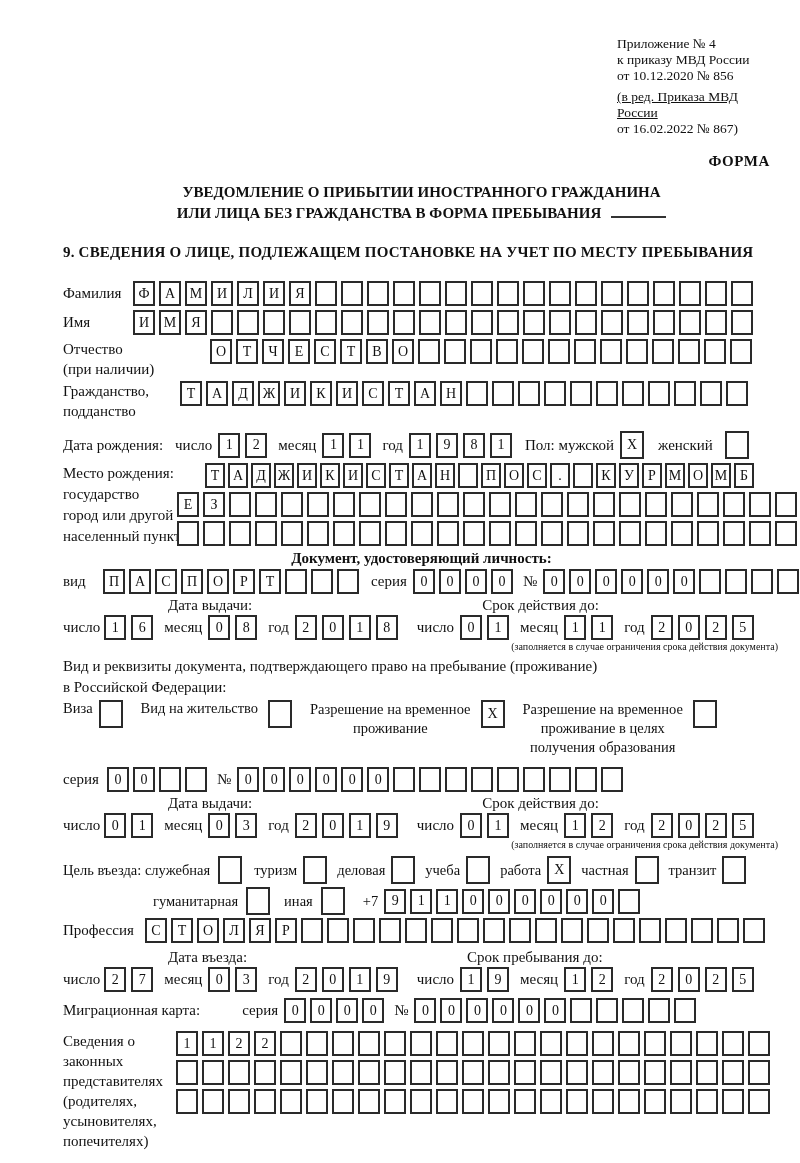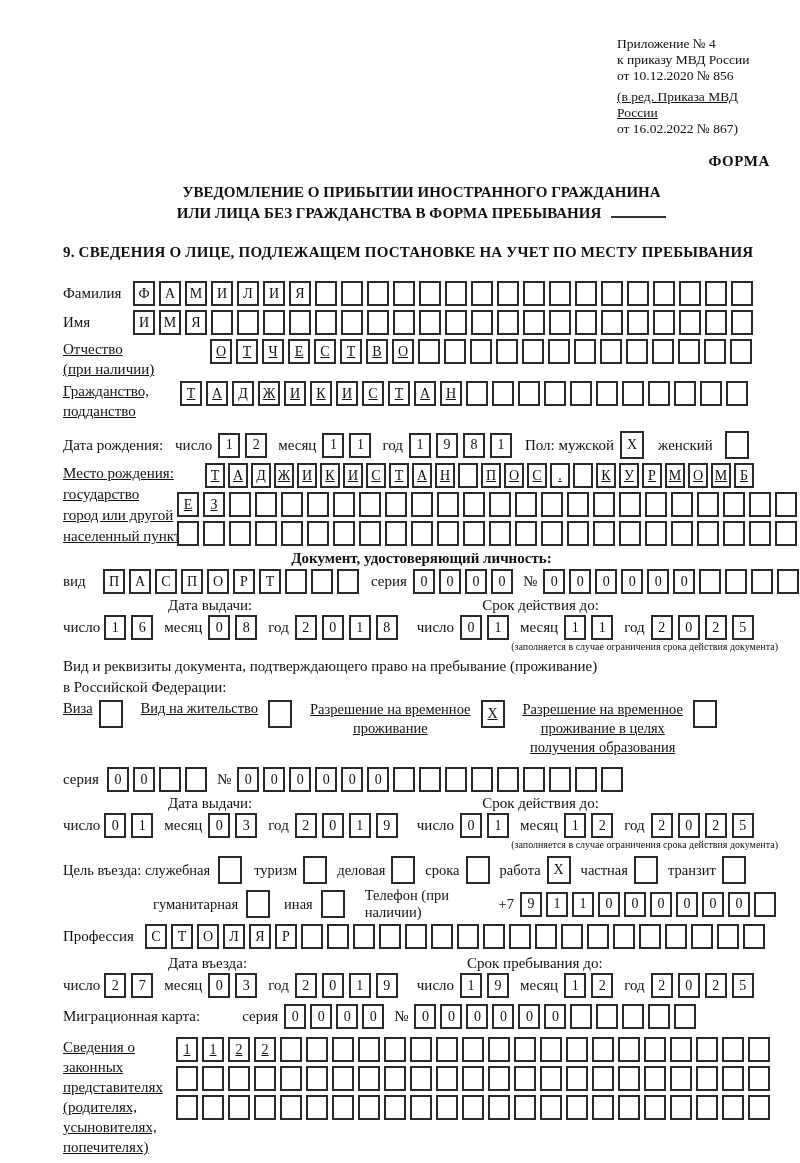--- a/index.html
+++ b/index.html
@@ -8,21 +8,21 @@
   .page{position:relative;width:800px;height:1163px;margin:0 auto;background:#fff;color:#111;
         font-family:"Liberation Serif","DejaVu Serif",serif;font-size:15px;
         padding:36px 20px 0 63px;overflow:hidden;}
   .hdr{margin-left:554px;font-size:13.5px;line-height:16px;}
   .hdr .gap{margin-top:5px;text-decoration:underline;}
   .forma{text-align:right;font-weight:bold;margin-top:16px;padding-right:10px;letter-spacing:.6px;}
   .title{text-align:center;font-weight:bold;font-size:15px;line-height:21px;margin-top:12px;}
   .uline{display:inline-block;width:55px;border-bottom:2px solid #333;margin-left:10px;}
   .sec{font-weight:bold;margin-top:20px;letter-spacing:.2px;}
   .row{display:flex;align-items:center;}
-  .rowt{display:flex;align-items:flex-start;text-decoration:underline;}
+  .rowt{display:flex;align-items:flex-start;}
   .cells{display:inline-flex;flex:none;}
   .cell{flex:none;display:inline-flex;align-items:center;justify-content:center;
         width:22px;height:25px;border:2px solid #2a2a2a;margin-right:4px;font-size:14px;background:#fff;}
   .sp .cell{margin-right:5px;}
   .sm .cell{width:20px;margin-right:3px;}
   .cb .cell{width:24px;height:28px;}
   .lblcol{flex:none;line-height:20px;}
   .lc21{line-height:21px;}
   .stack{display:flex;flex-direction:column;}
   .stack .cells{margin-bottom:4px;}
@@ -489,21 +489,21 @@
         <span class="cell"></span>
       </span>
     <span class="ml8">туризм</span>
     <span class="cells cb ml6">
         <span class="cell"></span>
       </span>
     <span class="ml6">деловая</span>
     <span class="cells cb ml6">
         <span class="cell"></span>
       </span>
-    <span class="ml6">срока</span>
+    <span class="ml6">учеба</span>
     <span class="cells cb ml6">
         <span class="cell"></span>
       </span>
     <span class="ml6">работа</span>
     <span class="cells cb ml6">
         <span class="cell">X</span>
       </span>
     <span class="ml6">частная</span>
     <span class="cells cb ml6">
         <span class="cell"></span>
@@ -516,21 +516,20 @@
 
   <div class="row mt3 f14">
     <span style="margin-left:90px">гуманитарная</span>
     <span class="cells cb ml8">
         <span class="cell"></span>
       </span>
     <span class="ml10">иная</span>
     <span class="cells cb ml8">
         <span class="cell"></span>
       </span>
-    <span class="ml16">Телефон (при наличии)</span>
     <span class="ml14">+7</span>
     <span class="cells ml6">
         <span class="cell">9</span>
         <span class="cell">1</span>
         <span class="cell">1</span>
         <span class="cell">0</span>
         <span class="cell">0</span>
         <span class="cell">0</span>
         <span class="cell">0</span>
         <span class="cell">0</span>

